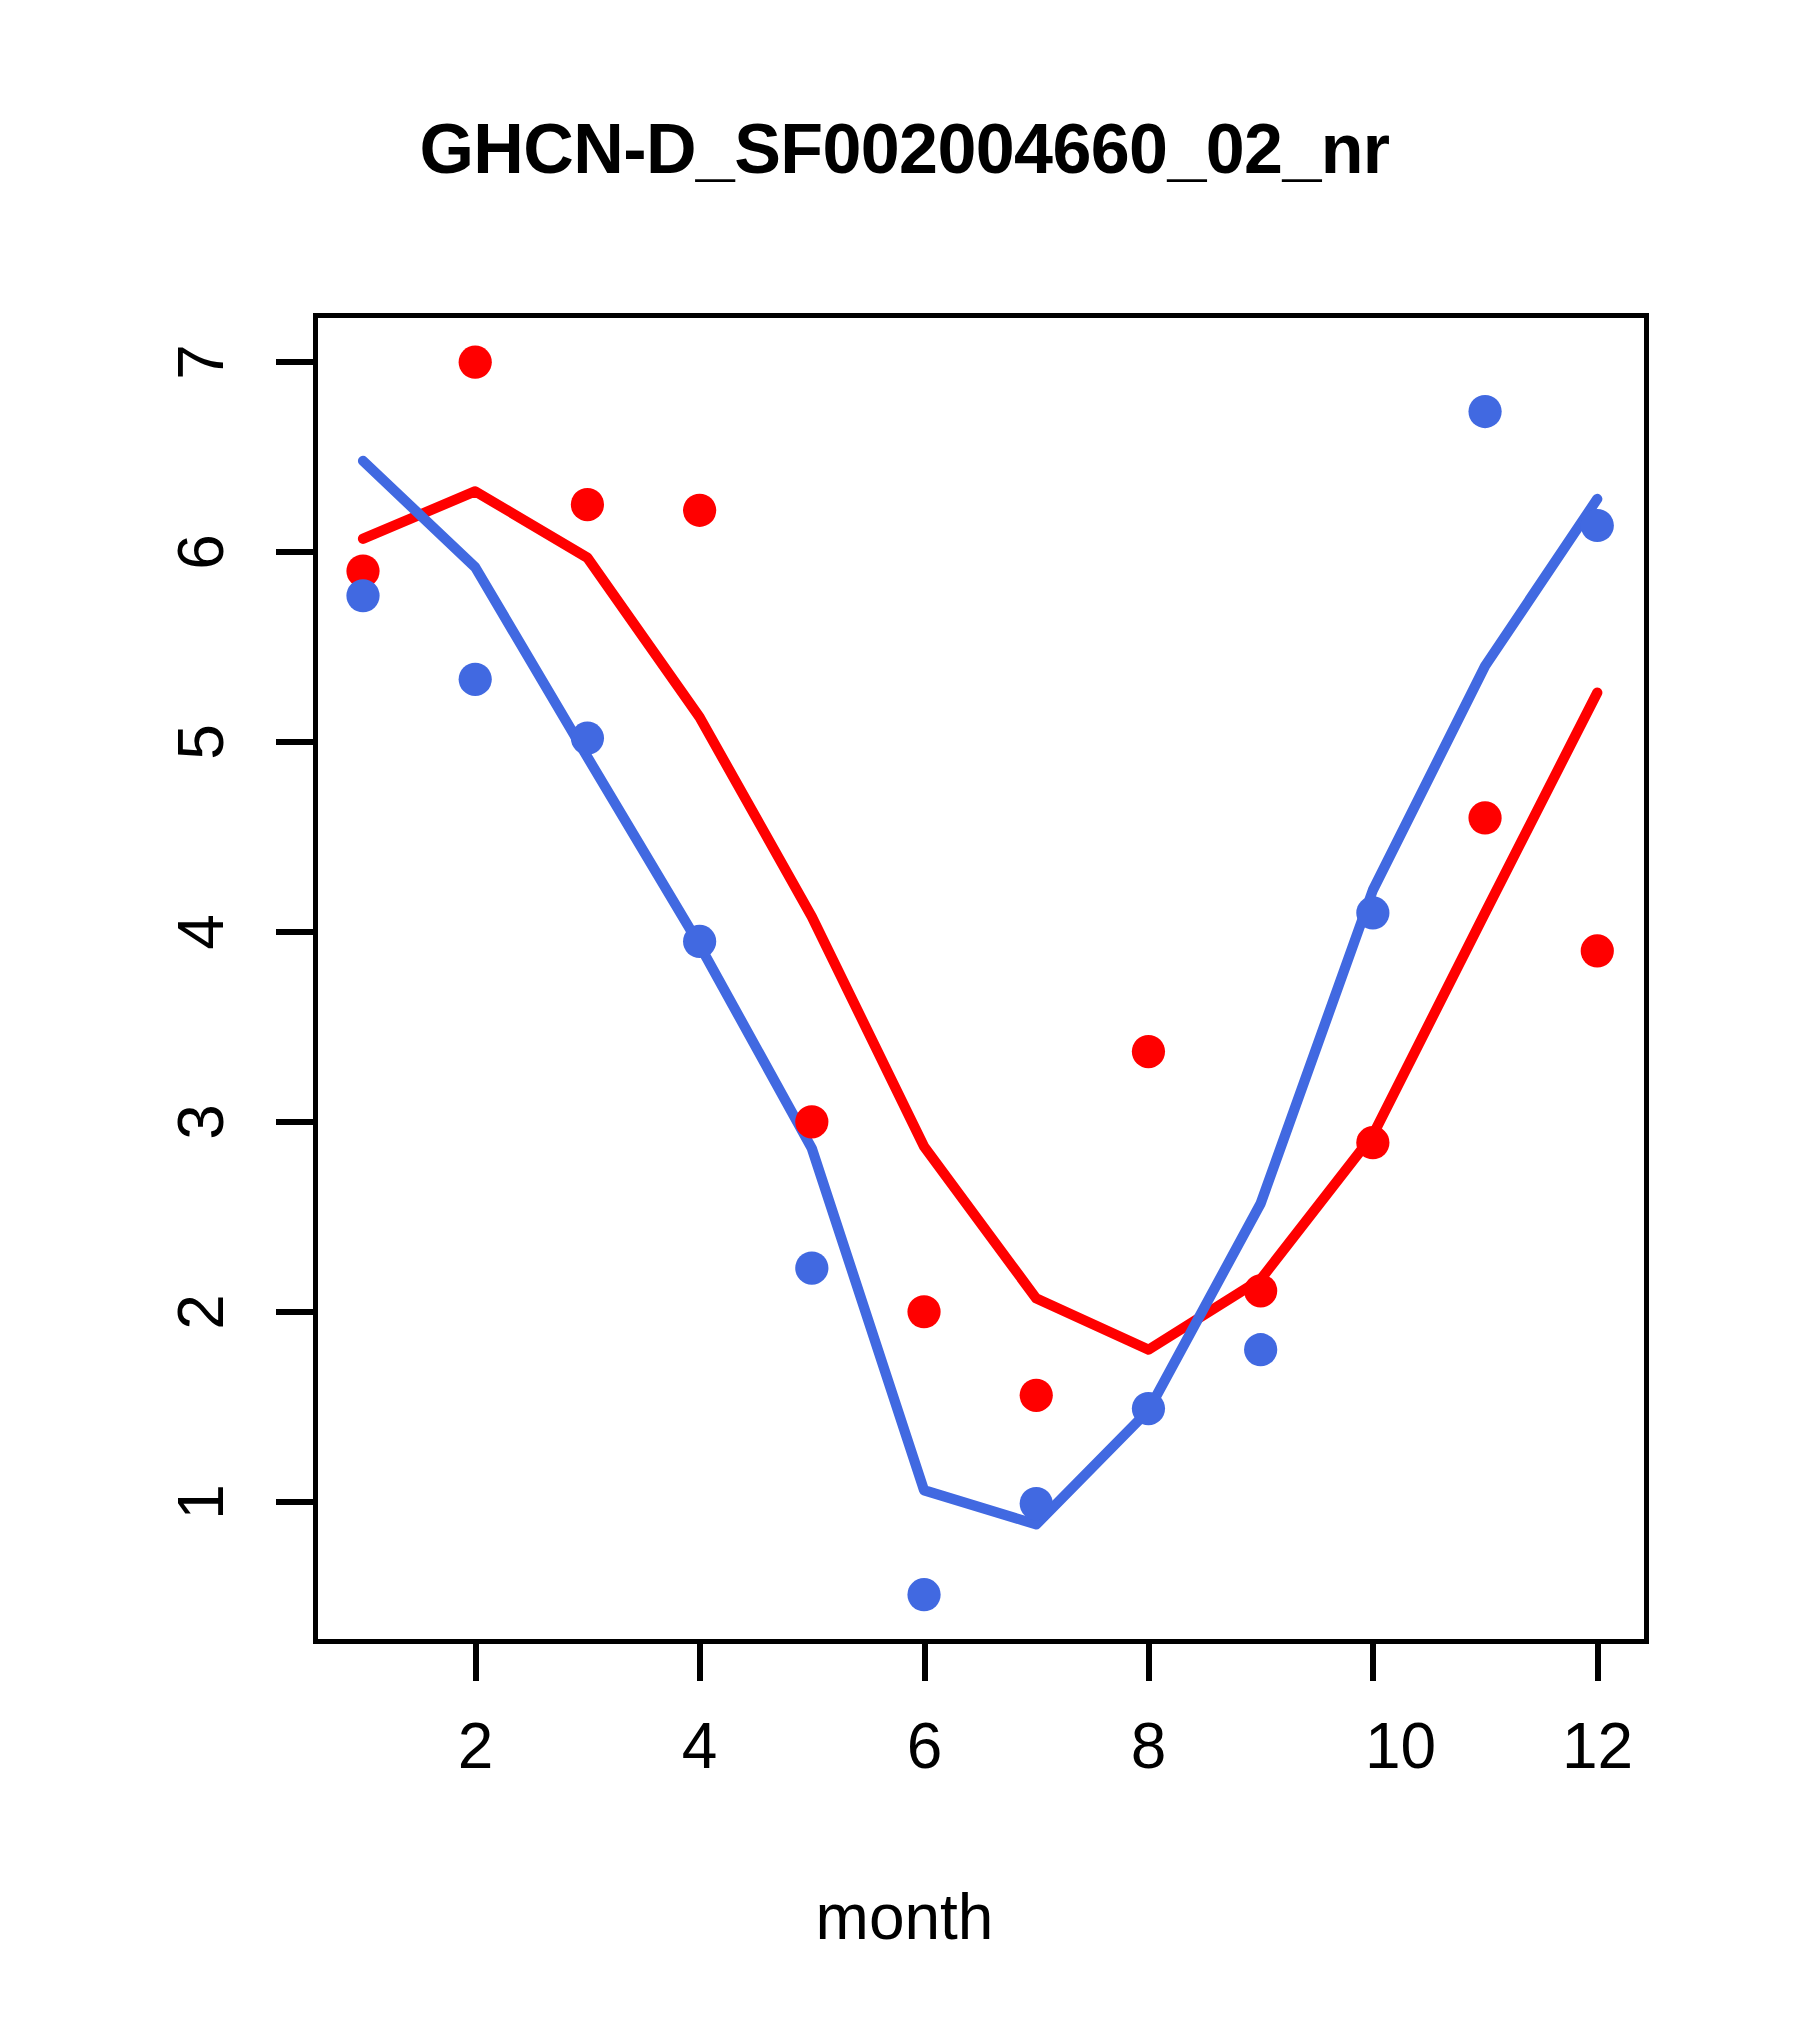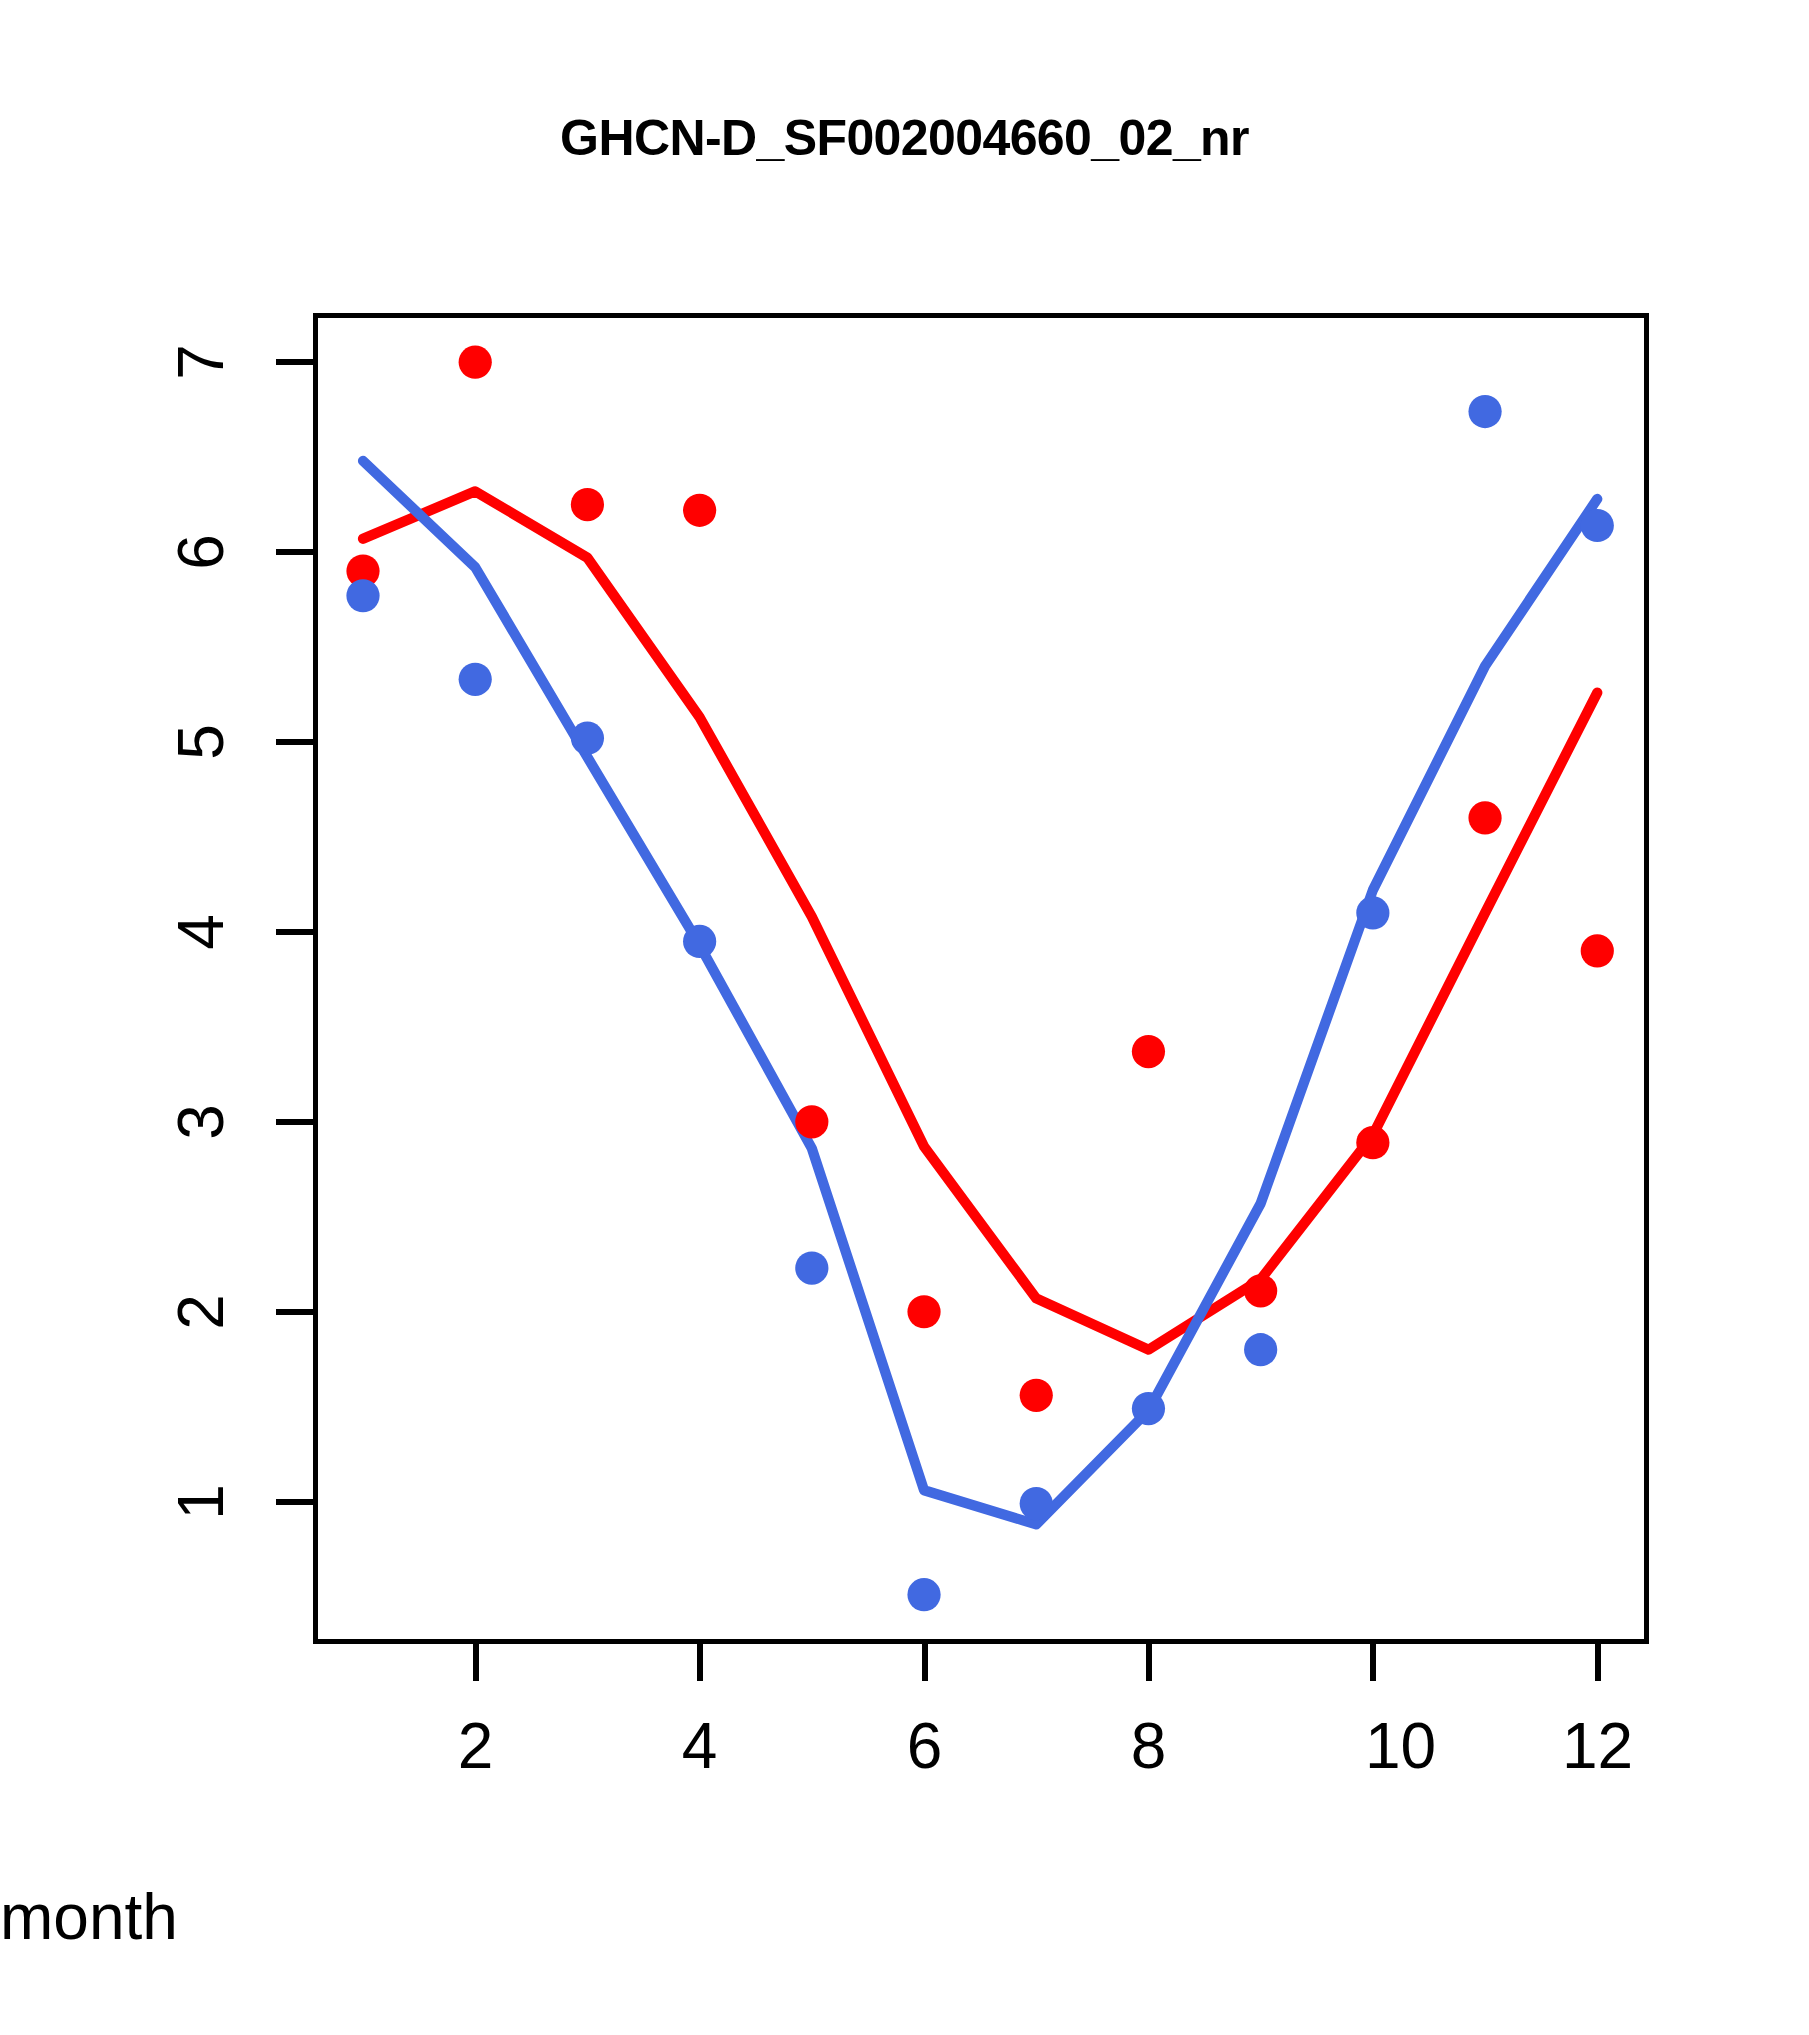--- a/index.html
+++ b/index.html
@@ -23,21 +23,21 @@
     width: 1809px;
     height: 2035px;
   }
 
   #chart-title {
     position: absolute;
     left: 0;
     top: 109px;
     width: 1809px;
     text-align: center;
-    font-size: 50px;
+    font-size: 70px;
     font-weight: bold;
     letter-spacing: -0.6px;
     font-family: "Liberation Sans", sans-serif;
     white-space: nowrap;
   }
 
   #plot-area {
     position: absolute;
     left: 313px;
     top: 313px;
@@ -94,20 +94,21 @@
     font-family: "Liberation Sans", sans-serif;
     text-align: center;
     width: 153px;
     line-height: 1;
   }
   #x-axis-label {
     position: absolute;
     left: 0;
     top: 1880px;
     width: 1809px;
+    text-align: center;
     font-size: 64px;
     font-family: "Liberation Sans", sans-serif;
   }
 </style>
 </head>
 <body>
 
 <div id="figure">
 
   <div id="chart-title">GHCN-D_SF002004660_02_nr</div>

